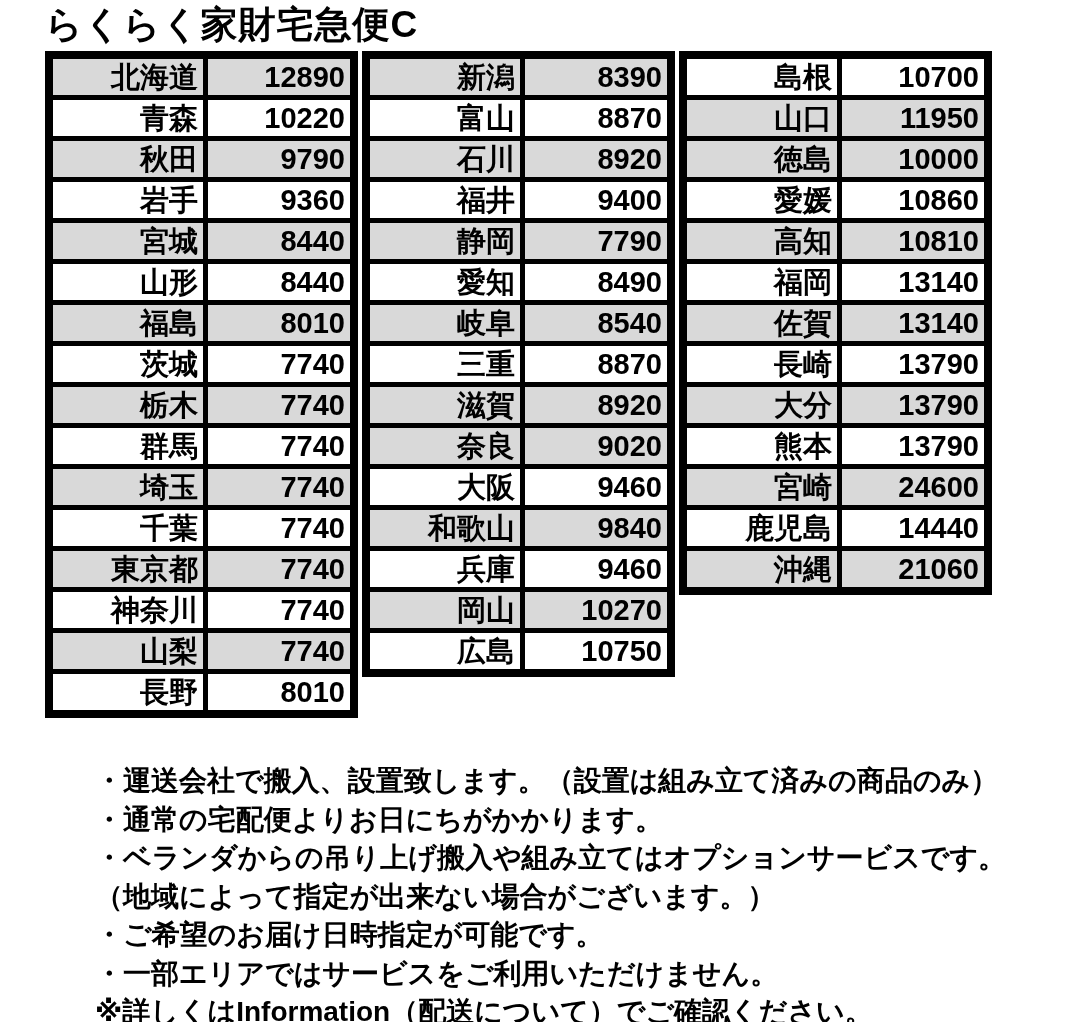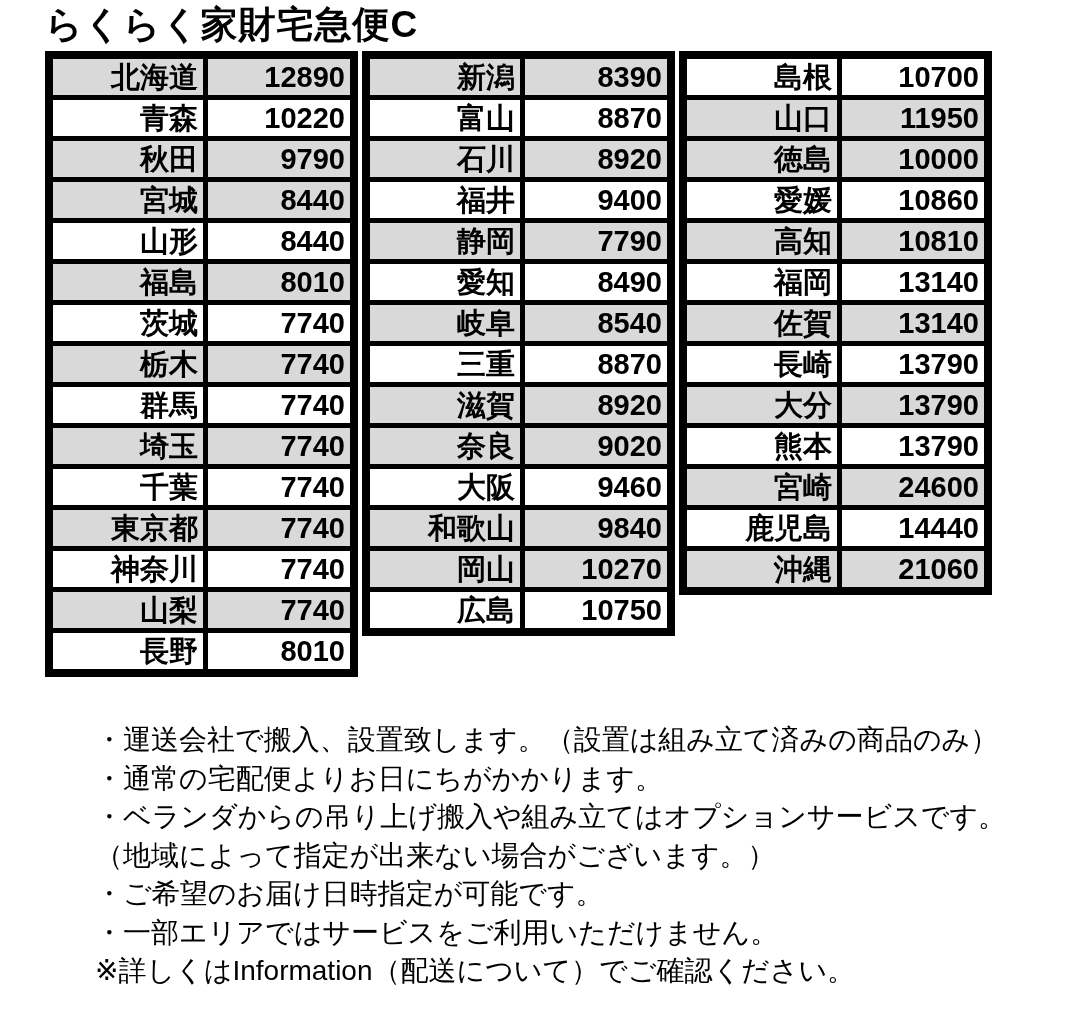--- a/index.html
+++ b/index.html
@@ -62,20 +62,21 @@
   tr.shaded td{background:var(--shaded);}
   tr.plain td{background:var(--plain);}
   .notes{
     margin:44px 0 0 50px;
   }
   .note-line{
     font-size:28px;
     line-height:38.5px;
     white-space:nowrap;
     letter-spacing:0px;
+    font-weight:bold;
   }
 </style>
 </head>
 <body>
 
 <div class="page">
 
   <h1 class="page-title">らくらく家財宅急便C</h1>
 
   <div class="tables-wrap">
@@ -85,20 +86,24 @@
             <td class="pref">北海道</td>
             <td class="price">12890</td>
           </tr>
           <tr class="plain">
             <td class="pref">青森</td>
             <td class="price">10220</td>
           </tr>
           <tr class="shaded">
             <td class="pref">秋田</td>
             <td class="price">9790</td>
+          </tr>
+          <tr class="plain">
+            <td class="pref">岩手</td>
+            <td class="price">9360</td>
           </tr>
           <tr class="shaded">
             <td class="pref">宮城</td>
             <td class="price">8440</td>
           </tr>
           <tr class="plain">
             <td class="pref">山形</td>
             <td class="price">8440</td>
           </tr>
           <tr class="shaded">
@@ -185,20 +190,24 @@
             <td class="pref">奈良</td>
             <td class="price">9020</td>
           </tr>
           <tr class="plain">
             <td class="pref">大阪</td>
             <td class="price">9460</td>
           </tr>
           <tr class="shaded">
             <td class="pref">和歌山</td>
             <td class="price">9840</td>
+          </tr>
+          <tr class="plain">
+            <td class="pref">兵庫</td>
+            <td class="price">9460</td>
           </tr>
           <tr class="shaded">
             <td class="pref">岡山</td>
             <td class="price">10270</td>
           </tr>
           <tr class="plain">
             <td class="pref">広島</td>
             <td class="price">10750</td>
           </tr>
         </tbody>

